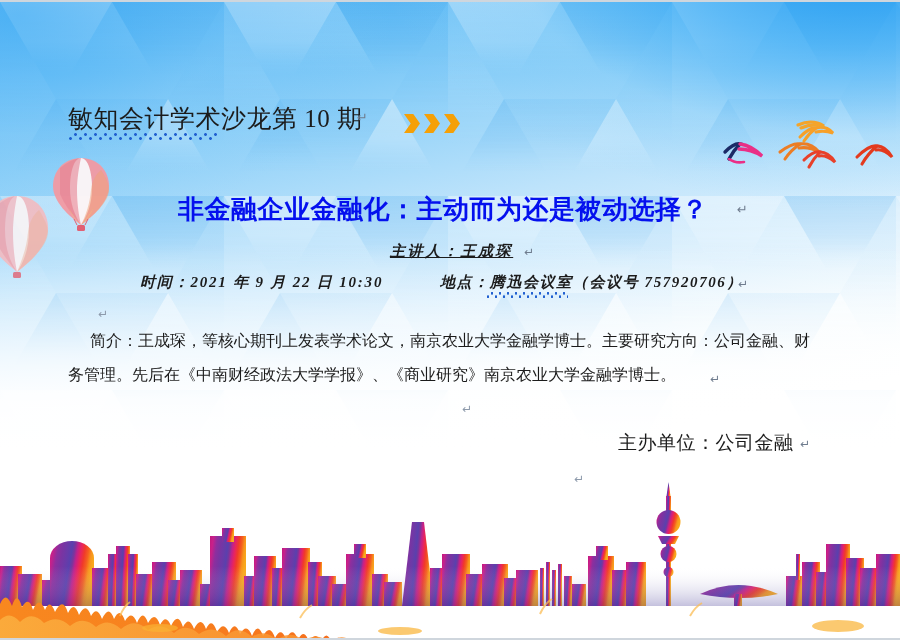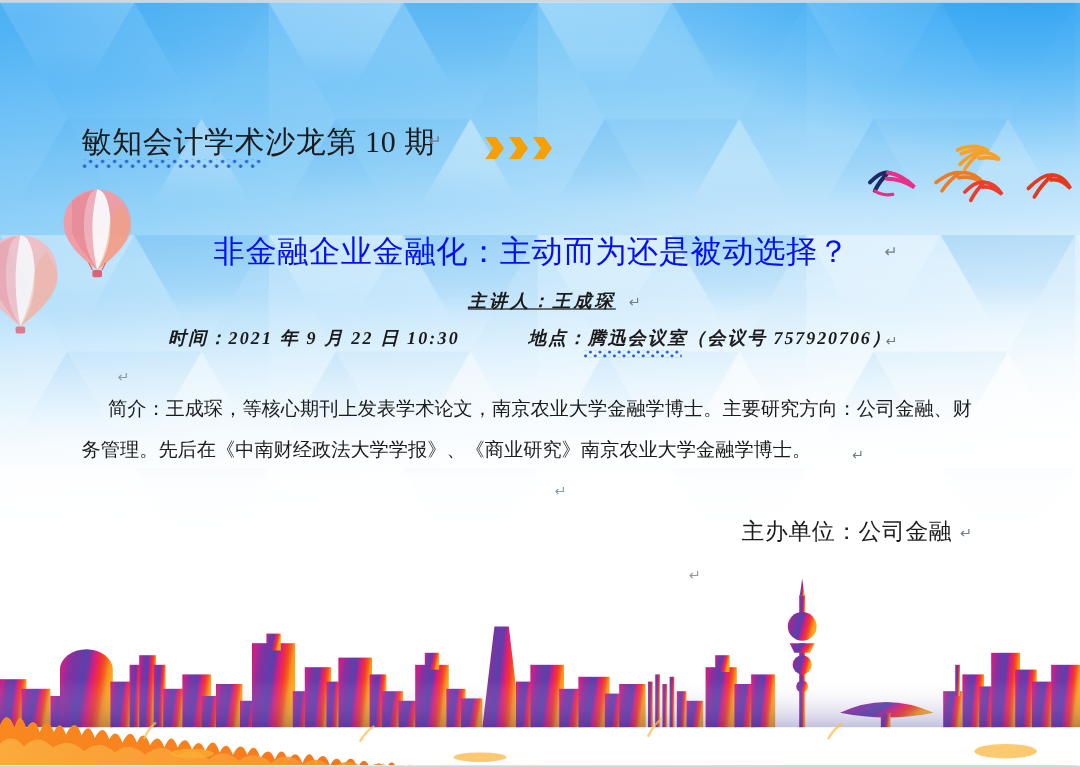--- a/index.html
+++ b/index.html
@@ -84,21 +84,21 @@
   }
   .chev {
     width: 16px; height: 19px;
     background: #F5A007;
     clip-path: polygon(0% 0%, 58% 0%, 100% 50%, 58% 100%, 0% 100%, 42% 50%);
   }
 
   #main-title {
     left: 178px; top: 190px;
     font-size: 26px;
-    font-weight: normal;
+    font-weight: bold;
     color: #0410ee;
     letter-spacing: 0.5px;
   }
   #title-pilcrow {
     left: 737px; top: 200px;
     font-size: 13px; color: #6f7c8e;
   }
 
   #speaker {
     left: 390px; top: 240px;

